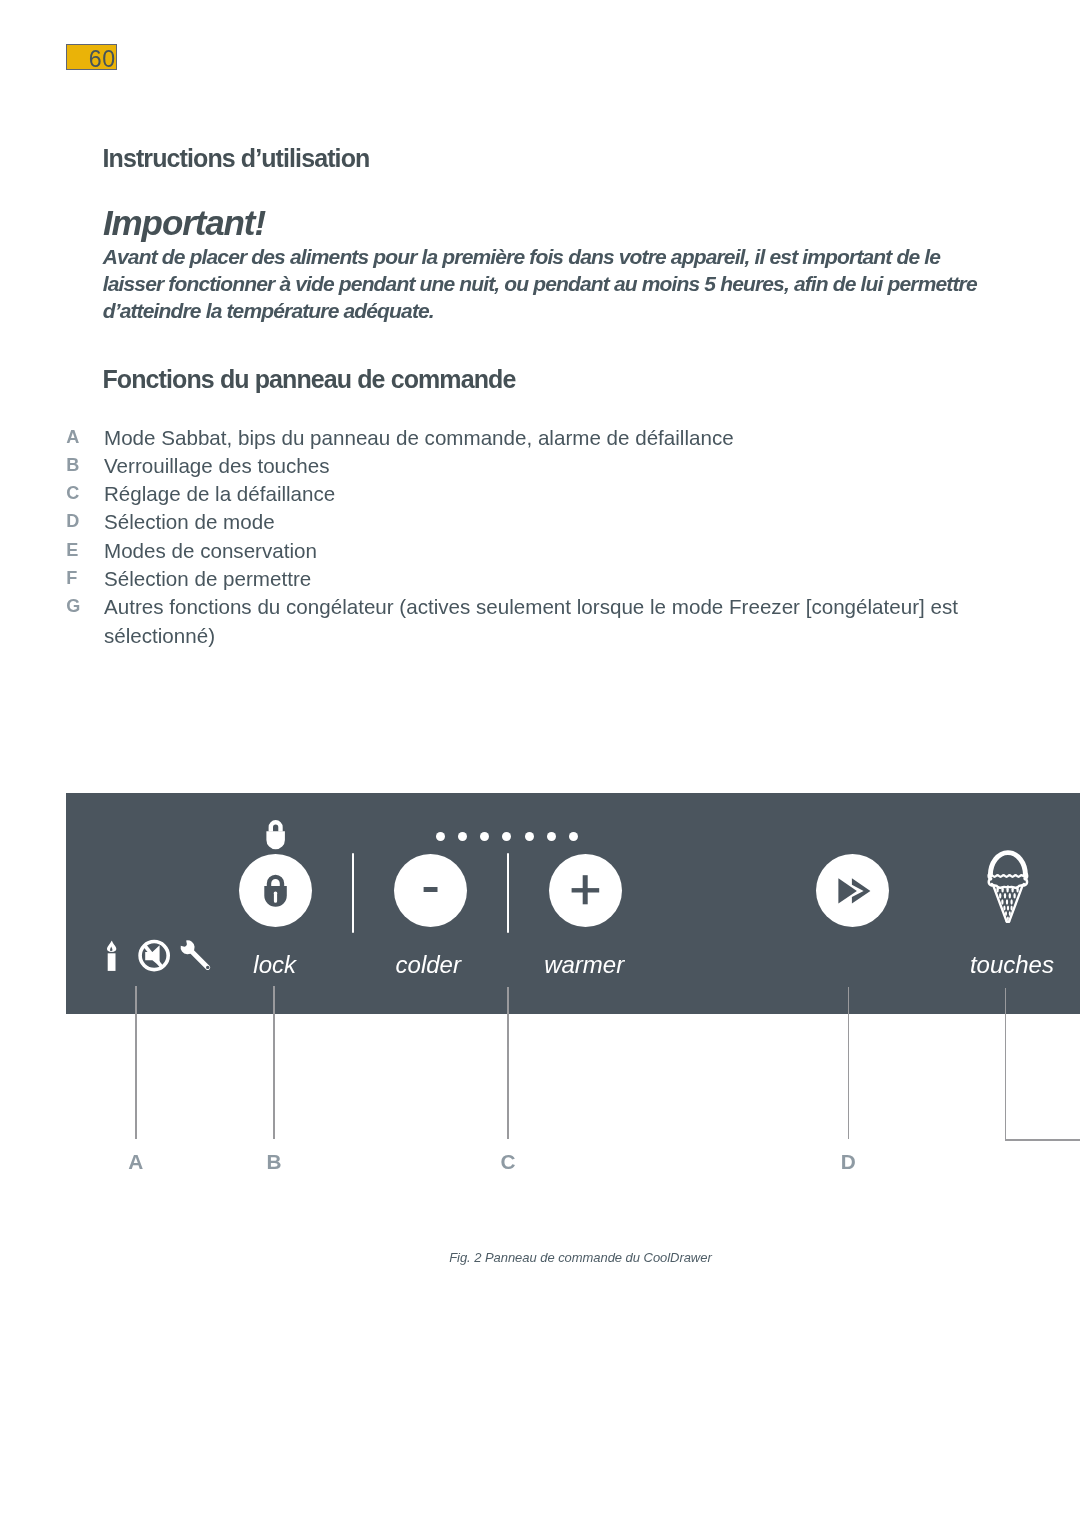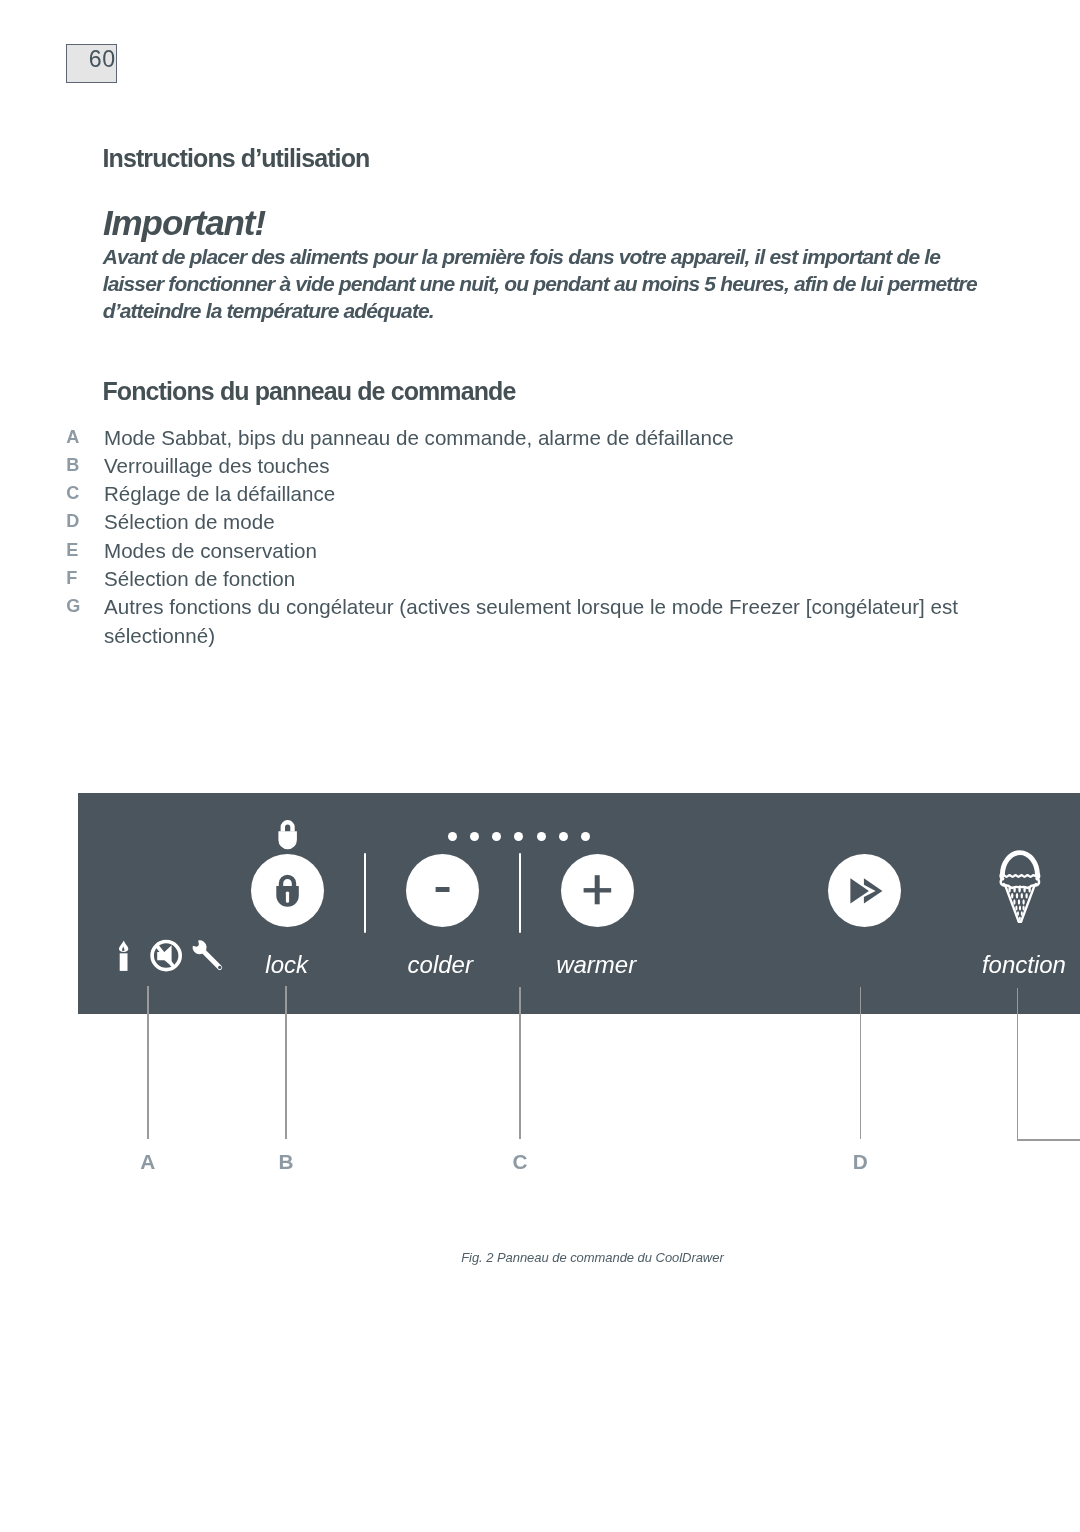--- a/index.html
+++ b/index.html
@@ -12,52 +12,52 @@
   :root{
     --ink-title:#7b888d;
     --ink-head:#455055;
     --ink-body:#48565e;
     --ink-key:#8e9aa3;
     --panel:#4b555e;
     --leader:#8e95a8;
   }
 
   
-  #pagenum-box{position:absolute;left:66px;top:44px;width:51px;height:39px;
-    border:1.3px solid #5e6577;box-sizing:border-box;background:#e5e5e5;}
+  #pagenum-box{position:absolute;left:66px;top:44px;width:51px;height:26px;
+    border:1.3px solid #5e6577;box-sizing:border-box;background:#eab308;}
   #pagenum{position:absolute;right:0.5px;top:5.0px;
     font-size:23.2px;color:#44545c;line-height:19.2px;letter-spacing:0.45px;}
   #page-title{position:absolute;left:138.3px;top:48.1px;
     font-size:35.6px;font-weight:bold;color:var(--ink-title);
     line-height:25.8px;letter-spacing:-0.29px;white-space:nowrap;}
 
   
   .h2{position:absolute;font-size:25px;font-weight:bold;color:var(--ink-head);
       line-height:18.3px;white-space:nowrap;letter-spacing:-0.9px;}
   #instructions-heading{left:102.5px;top:148.8px;}
-  #functions-heading{left:102.5px;top:370.2px;margin-top:12px;}
+  #functions-heading{left:102.5px;top:370.2px;}
 
   #important-heading{position:absolute;left:103px;top:210.4px;
     font-size:35px;font-weight:bold;font-style:italic;color:var(--ink-head);
     line-height:25.6px;white-space:nowrap;letter-spacing:-1.11px;}
 
   #important-body{position:absolute;left:102.7px;top:242.7px;width:900px;
     font-size:21px;font-weight:bold;font-style:italic;color:var(--ink-body);
     line-height:27.2px;letter-spacing:-0.85px;}
 
   
   #function-list{position:absolute;left:66px;top:423.5px;width:930px;}
   .fl-row{position:relative;min-height:28.3px;padding-left:38px;}
   .fl-key{position:absolute;left:0.2px;top:3.0px;width:32px;
     font-size:18.1px;font-weight:bold;color:var(--ink-key);line-height:21px;}
   .fl-text{display:block;font-size:20.6px;color:var(--ink-body);
     line-height:28.3px;letter-spacing:0px;}
 
   
-  #figure{position:absolute;left:12px;top:0;width:1060px;height:1532px;
+  #figure{position:absolute;left:0;top:0;width:1060px;height:1532px;
     pointer-events:none;}
   #panel{position:absolute;left:66.3px;top:792.8px;width:1014px;height:221.5px;
     background:var(--panel);}
   .btn{position:absolute;width:73px;height:73px;border-radius:50%;
     background:#fff;}
   .divider{position:absolute;width:2.2px;background:#fff;border-radius:1.2px;}
   .cplabel{position:absolute;font-style:italic;color:#fff;white-space:nowrap;
     font-size:24px;line-height:24px;}
   .dot{position:absolute;width:9px;height:9px;border-radius:50%;background:#fff;}
   .leader{position:absolute;background:#9a9a9d;width:1.4px;}
@@ -100,21 +100,21 @@
     <div class="fl-row">
       <span class="fl-key">D</span>
       <span class="fl-text">Sélection de mode</span>
     </div>
     <div class="fl-row">
       <span class="fl-key">E</span>
       <span class="fl-text">Modes de conservation</span>
     </div>
     <div class="fl-row">
       <span class="fl-key">F</span>
-      <span class="fl-text">Sélection de fonction</span>
+      <span class="fl-text">Sélection de permettre</span>
     </div>
     <div class="fl-row">
       <span class="fl-key">G</span>
       <span class="fl-text">Autres fonctions du congélateur (actives seulement lorsque le mode Freezer [congélateur] est sélectionné)</span>
     </div>
   </div>
 
   <div id="figure">
 
     <div id="panel"></div>
@@ -239,21 +239,21 @@
         <ellipse cx="22.0" cy="54.0" rx="1.15" ry="2.7"></ellipse>
         <ellipse cx="26.6" cy="54.0" rx="1.15" ry="2.7"></ellipse>
         <ellipse cx="19.4" cy="60.0" rx="1.1" ry="2.5"></ellipse>
         <ellipse cx="23.0" cy="60.0" rx="1.1" ry="2.5"></ellipse>
         <ellipse cx="26.6" cy="60.0" rx="1.1" ry="2.5"></ellipse>
         <ellipse cx="21.0" cy="65.6" rx="1.0" ry="2.3"></ellipse>
         <ellipse cx="24.8" cy="65.6" rx="1.0" ry="2.3"></ellipse>
         <ellipse cx="22.9" cy="70.6" rx="0.95" ry="2.1"></ellipse>
       </g>
     </svg>
-    <div class="cplabel" style="left:969.9px;top:952.5px;">fonction</div>
+    <div class="cplabel" style="left:969.9px;top:952.5px;">touches</div>
 
     <div class="leader" style="left:135.2px;top:985.8px;height:153.2px;"></div>
     <div class="leader" style="left:273.2px;top:986.4px;height:152.6px;"></div>
     <div class="leader" style="left:507.2px;top:987.0px;height:152px;"></div>
     <div class="leader" style="left:847.5px;top:987.0px;height:152px;"></div>
     <div class="leader" style="left:1004.8px;top:987.6px;height:153.2px;"></div>
     <div class="leader-h" style="left:1004.8px;top:1139.4px;width:76px;"></div>
 
     <div class="calloutletter" style="left:115.8px;top:1153.8px;">A</div>
     <div class="calloutletter" style="left:253.9px;top:1153.8px;">B</div>

